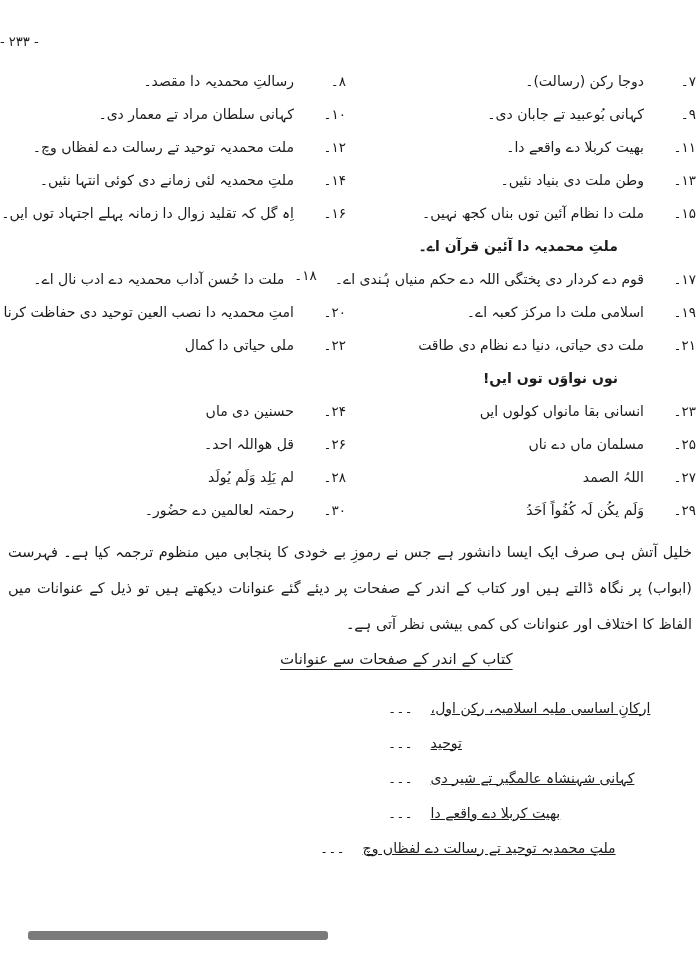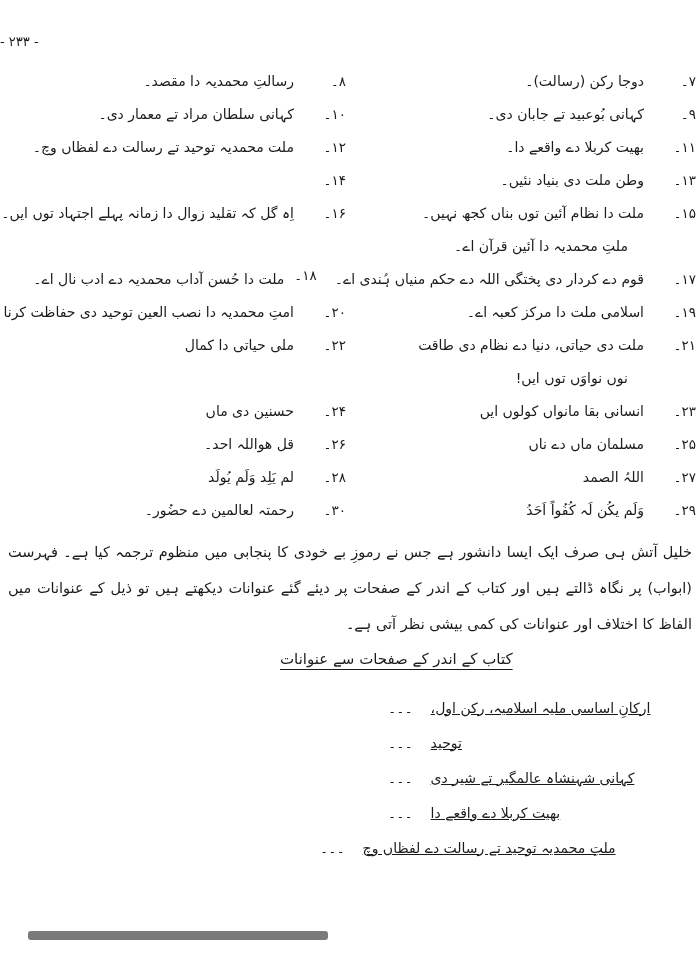--- a/index.html
+++ b/index.html
@@ -17,21 +17,21 @@
 
   
   .toplist{position:absolute;top:64px;left:0;right:0;direction:rtl;}
   .trow{display:flex;direction:rtl;height:33px;align-items:center;
         font-size:14px;white-space:nowrap;}
   .cell{flex:0 0 350px;display:flex;direction:rtl;align-items:center;overflow:visible;}
   .cell.full{flex:1 1 auto;}
   .num{flex:0 0 52px;text-align:right;padding-right:4px;font-size:13.5px;}
   .num.mid{flex:0 0 auto;margin:0 14px 8px 10px;}
   .txt{direction:rtl;}
-  .txt.ind{margin-right:16px;}
+  .txt.ind{margin-right:26px;font-weight:bold;}
 
   
   .para{
     position:absolute;top:534px;right:8px;left:8px;
     font-size:14.5px;line-height:36px;text-align:justify;direction:rtl;
   }
 
   
   .heading{
     position:absolute;top:650px;left:280px;
@@ -95,20 +95,21 @@
       </div>
     </div>
 
     <div class="trow">
       <div class="cell">
         <span class="num">۱۳۔</span>
         <span class="txt">وطن ملت دی بنیاد نئیں۔</span>
       </div>
       <div class="cell">
         <span class="num">۱۴۔</span>
+        <span class="txt">ملتِ محمدیہ لئی زمانے دی کوئی انتہا نئیں۔</span>
       </div>
     </div>
 
     <div class="trow">
       <div class="cell">
         <span class="num">۱۵۔</span>
         <span class="txt">ملت دا نظام آئین توں بناں کجھ نہیں۔</span>
       </div>
       <div class="cell">
         <span class="num">۱۶۔</span>

